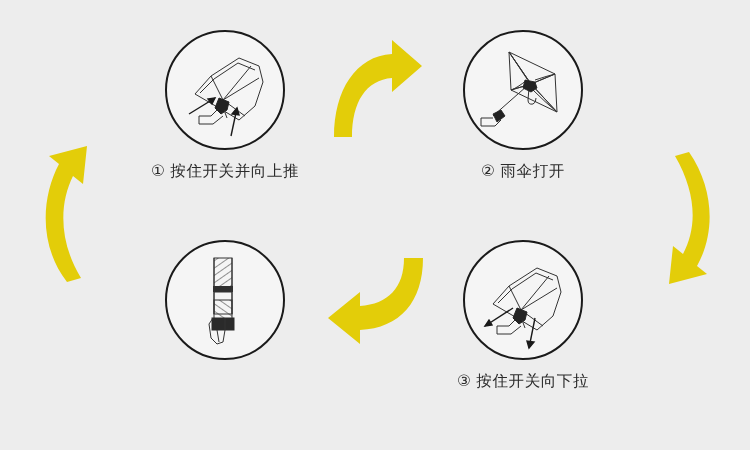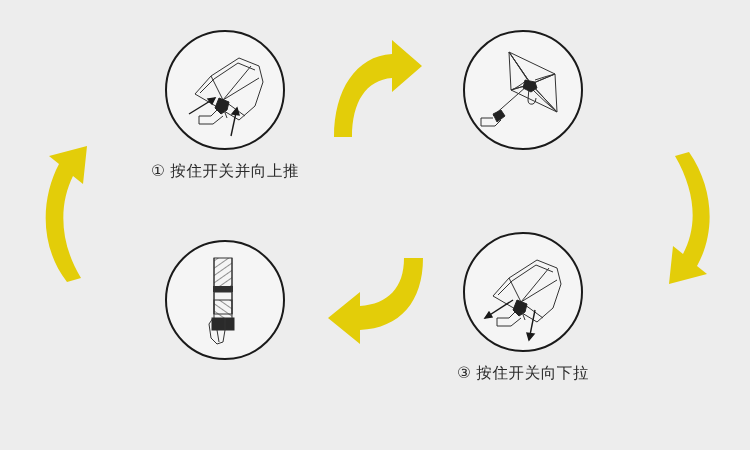--- a/index.html
+++ b/index.html
@@ -48,21 +48,21 @@
     white-space: nowrap;
   }
   .arrow {
     position: absolute;
   }
   .arrow svg { display: block; }
 
   
   #step-1 { left: 115px; top: 30px; }
   #step-2 { left: 413px; top: 30px; }
-  #step-3 { left: 413px; top: 232px; }
+  #step-3 { left: 413px; top: 240px; }
   #step-4 { left: 115px; top: 240px; }
 
   #arrow-top    { left: 330px; top: 32px; }
   #arrow-right  { left: 653px; top: 152px; }
   #arrow-bottom { left: 322px; top: 258px; }
   #arrow-left   { left: 33px;  top: 142px; }
 </style>
 </head>
 <body>
 
@@ -120,20 +120,21 @@
         </g>
         <g fill="#222" stroke="#222" stroke-width="0.9" stroke-linejoin="round">
           <path d="M60 48 L70 50 L72 56 L66 60 L58 56 Z"></path>
           <path d="M28 82 L36 78 L40 84 L32 90 Z"></path>
         </g>
         <g fill="none" stroke="#333" stroke-width="1">
           <path d="M28 86 L16 86 L16 94 L30 94 L36 88"></path>
         </g>
       </svg>
     </div>
+    <div class="step-caption">② 雨伞打开</div>
   </div>
 
   <div class="step" id="step-3">
     <div class="step-circle">
       <svg width="116" height="116" viewBox="0 0 116 116">
         <g fill="none" stroke="#333" stroke-width="1" stroke-linejoin="round">
           <path d="M28 62 L44 44 L72 26 L92 34 L96 50 L88 74 L72 88 L52 76 Z"></path>
           <path d="M33 61 L47 47 L71 31 L88 38"></path>
           <path d="M56 68 L84 34"></path>
           <path d="M56 68 L78 84"></path>

